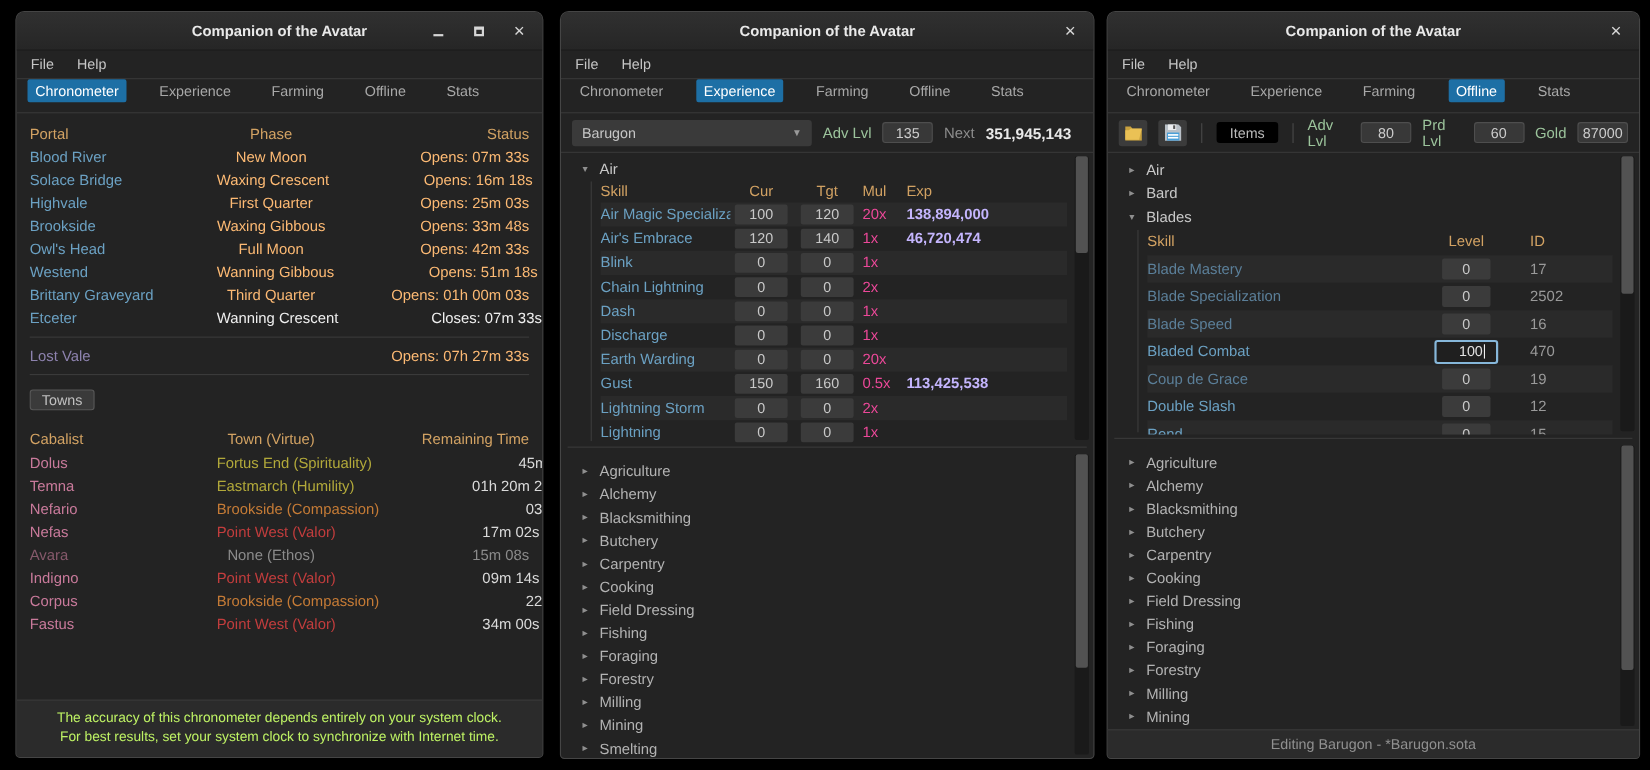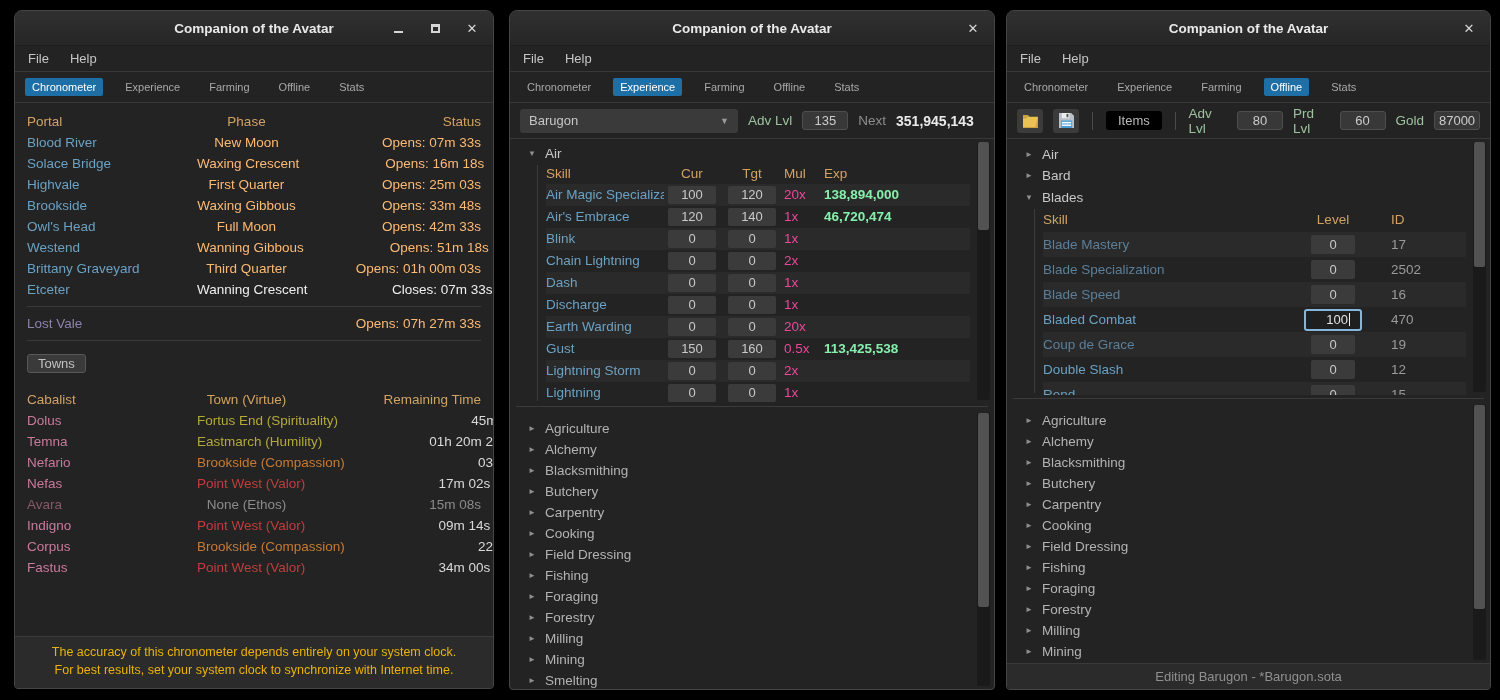--- a/index.html
+++ b/index.html
@@ -18,22 +18,22 @@
   .title { flex:1; text-align:center; color:#e9e9e9; font-weight:bold; font-size:13.5px; }
   .winbtns { position:absolute; right:14px; top:0; height:100%; display:flex; align-items:center; gap:23px; }
   .wbtn { color:#d6d6d6; font-size:13px; cursor:default; display:flex; align-items:center; justify-content:center; width:14px; height:14px; }
   .ico-min { width:9px; height:2px; background:#d6d6d6; margin-top:8px; }
   .ico-max { width:9px; height:9px; border:2px solid #d6d6d6; border-top-width:3px; }
 
   .menubar { height:26px; flex:0 0 26px; display:flex; align-items:center; gap:21px;
     padding:0 13px; color:#c6c6c6; font-size:13px; border-bottom:1px solid #383838; }
   .menu-item { cursor:default; }
 
-  .tabs { height:31px; flex:0 0 31px; display:flex; align-items:center; gap:15px;
-    padding:0 10px; font-size:11px; border-bottom:1px solid #383838; }
+  .tabs { height:31px; flex:0 0 31px; display:flex; align-items:flex-start; gap:23px;
+    padding:0 10px; font-size:13px; border-bottom:1px solid #383838; }
   .tab { color:#a8a8a8; padding:3px 7px; border-radius:2px; }
   .tab.active { background:#1d6fa5; color:#fff; }
 
   
   .lcontent { flex:1; display:flex; flex-direction:column; overflow:hidden; padding-top:8px; }
   .g3 { display:grid; grid-template-columns:170px 1fr 185px; padding:0 12px; }
   .g3 > span { height:21px; line-height:21px; font-size:13.5px; white-space:nowrap; }
   .g3 .c1 { text-align:left; }
   .g3 .c2 { text-align:center; }
   .g3 .c3 { text-align:right; }
@@ -46,21 +46,21 @@
   .towns-btn { align-self:flex-start; margin:7px 12px 16px; padding:1px 10px;
     background:#3a3a3a; border:1px solid #585858; border-radius:3px; color:#c0c0c0; font-size:13px; }
   .trow .cname { color:#c97a9b; }
   .trow .ctime { color:#dadada; }
   .t-yellow .ctown { color:#b2a93a; }
   .t-orange .ctown { color:#c57b36; }
   .t-red    .ctown { color:#c23d3d; }
   .t-dim .cname { color:#86596b; }
   .t-dim .ctown, .t-dim .ctime { color:#8b8b8b; }
   .footer { flex:0 0 auto; margin-top:auto; background:#2b2b2b; border-top:1px solid #3a3a3a;
-    padding:7px 8px 9px; text-align:center; color:#eab308; font-size:12.5px; line-height:1.4; }
+    padding:7px 8px 9px; text-align:center; color:#bef264; font-size:12.5px; line-height:1.4; }
 
   
   .toolbar-row { height:36px; flex:0 0 36px; display:flex; align-items:center; gap:10px;
     padding:0 10px; border-bottom:1px solid #383838; font-size:13.5px; }
   .val-box { background:#383838; border:1px solid #4e4e4e; border-radius:3px;
     padding:1px 0; min-width:46px; text-align:center; color:#cccccc; font-size:13px; }
   .lbl-green { color:#9cc49c; }
   .lbl-gray  { color:#8d8d8d; }
   .big-num { color:#eaeaea; font-weight:bold; font-size:14px; }
 
@@ -86,21 +86,21 @@
   .skill-grid > span { height:22px; line-height:22px; font-size:13.5px; white-space:nowrap; }
   .skill-grid.head { height:21px; }
   .skill-grid.head > span { height:21px; line-height:21px; color:#d2a263; }
   .skill-grid .h-c { text-align:center; }
   .srow.alt { background:#2a2a2a; }
   .srow .sname { color:#6ba1c3; overflow:hidden; }
   .box { display:inline-block; width:48px; background:#3b3b3b; border-radius:2px;
     height:18px; line-height:18px; text-align:center; color:#c9c9c9; font-size:13px; }
   .cbox { text-align:center; }
   .mul { color:#ec4899; padding-left:4px; }
-  .expv { color:#86efac; font-weight:bold; font-size:13.5px; padding-left:2px; }
+  .expv { color:#c4b5fd; font-weight:bold; font-size:13.5px; padding-left:2px; }
 
   
   .blade-grid { display:grid; grid-template-columns:240px 100px 1fr;
     margin-left:36px; margin-right:24px; align-items:center; }
   .blade-grid > span { height:25px; line-height:25px; font-size:13.5px; white-space:nowrap; }
   .blade-grid.head > span { height:24px; line-height:24px; color:#d2a263; }
   .blade-grid .bname { color:#6ba1c3; }
   .blade-grid.dim .bname { color:#5b7f99; }
   .brow.alt { background:#2a2a2a; }
   .blade-grid .bid { color:#9a9a9a; padding-left:8px; }

